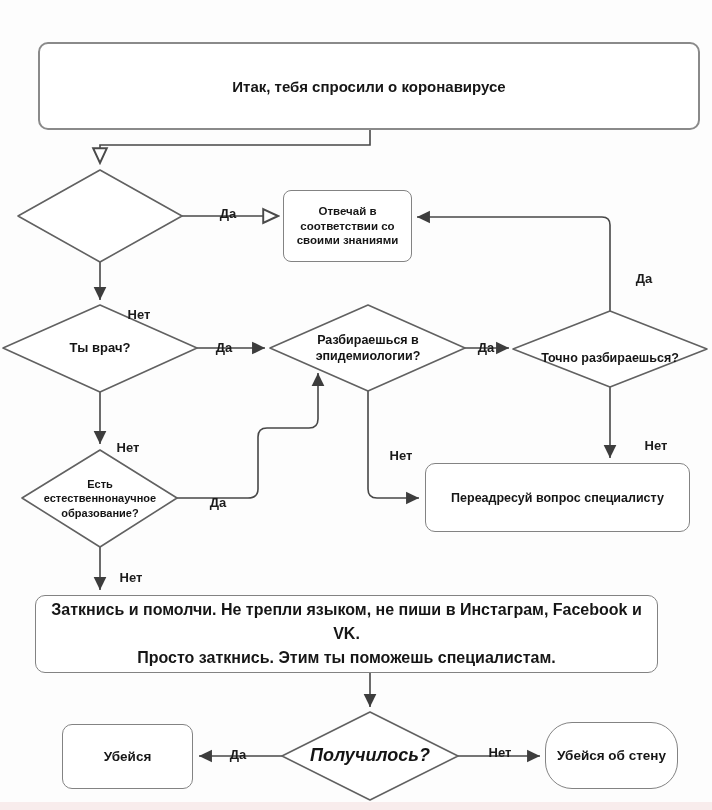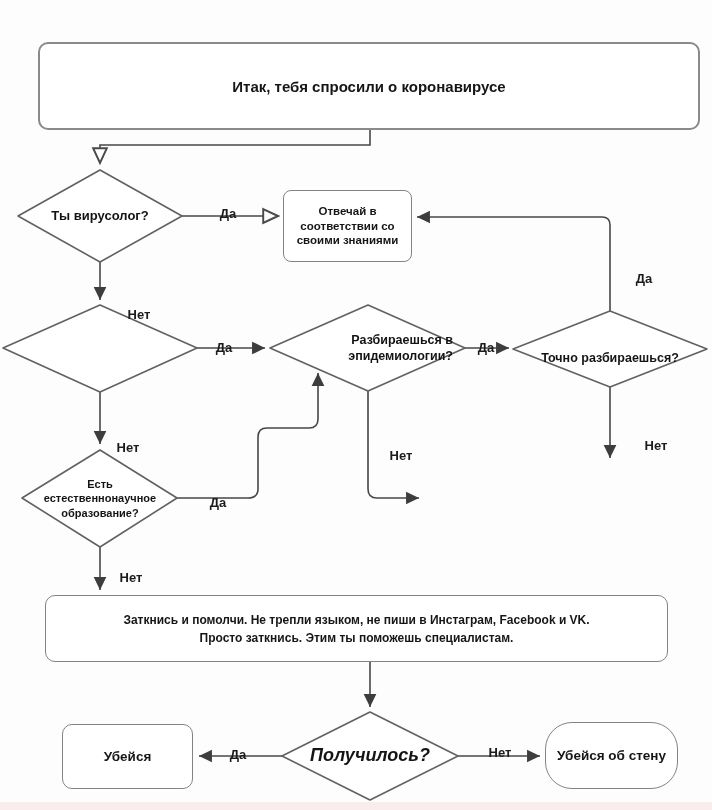--- a/index.html
+++ b/index.html
@@ -6,21 +6,21 @@
   body{background:#fdfdfd;font-family:"Liberation Sans",sans-serif;}
   .canvas{position:relative;width:712px;height:810px;background:#fdfdfd;overflow:hidden;}
   .wires{position:absolute;left:0;top:0;width:712px;height:810px;}
   .node{position:absolute;display:flex;align-items:center;justify-content:center;
         background:#ffffff;border:2px solid #838383;box-sizing:border-box;
         color:#161616;font-weight:bold;text-align:center;white-space:pre-line;}
   .rounded{border-radius:10px;}
   .title-box{left:38px;top:22px;width:662px;height:88px;font-size:15px;border-color:#8a8a8a;margin-top:20px;}
   .answer-box{left:283px;top:190px;width:129px;height:72px;font-size:11.5px;line-height:1.3;border-radius:8px;border-width:1.5px;}
   .redirect-box{left:425px;top:463px;width:265px;height:69px;font-size:12.5px;border-width:1.5px;}
-  .shutup-box{left:45px;top:595px;width:623px;height:67px;font-size:12px;line-height:1.5;border-width:1.5px;}
+  .shutup-box{left:35px;top:595px;width:623px;height:78px;font-size:16px;line-height:1.5;border-width:1.5px;}
   .done-box{left:62px;top:724px;width:131px;height:65px;font-size:13.5px;border-width:1.5px;}
   .wall-box{left:545px;top:722px;width:133px;height:67px;font-size:13.5px;border-width:1.5px;border-radius:27px;}
   .dtext{position:absolute;transform:translate(-50%,-50%);text-align:center;
          color:#141414;font-weight:bold;white-space:pre-line;line-height:1.3;}
   .edge-label{position:absolute;transform:translate(-50%,-50%);
          color:#1c1c1c;font-weight:bold;font-size:13px;margin-top:20px;}
   .footer-strip{position:absolute;left:0;top:802px;width:712px;height:8px;background:#f8ecec;}
 </style>
 </head>
 <body>
@@ -61,33 +61,36 @@
   </svg>
 
   <div class="node rounded title-box">
     <span>Итак, тебя спросили о коронавирусе</span>
   </div>
   <div class="node answer-box">
     <span>Отвечай в
 соответствии со
 своими знаниями</span>
   </div>
+  <div class="node rounded redirect-box">
+    <span>Переадресуй вопрос специалисту</span>
+  </div>
   <div class="node rounded shutup-box">
     <span>Заткнись и помолчи. Не трепли языком, не пиши в Инстаграм, Facebook и VK.
 Просто заткнись. Этим ты поможешь специалистам.</span>
   </div>
   <div class="node rounded done-box">
     <span>Убейся</span>
   </div>
   <div class="node rounded wall-box">
     <span>Убейся об стену</span>
   </div>
 
-  <div class="dtext" style="left:100px;top:216px;font-size:13px;width:150px;">Ты вирусолог?</div>
-  <div class="dtext" style="left:368px;top:348px;font-size:12.5px;width:170px;text-align:right;">Разбираешься в
+  <div class="dtext" style="left:100px;top:348px;font-size:13px;width:150px;">Ты врач?</div>
+  <div class="dtext" style="left:368px;top:348px;font-size:12.5px;width:170px;">Разбираешься в
 эпидемиологии?</div>
   <div class="dtext" style="left:610px;top:358px;font-size:12.5px;width:180px;">Точно разбираешься?</div>
   <div class="dtext" style="left:100px;top:498px;font-size:11px;width:150px;">Есть
 естественнонаучное
 образование?</div>
   <div class="dtext" style="left:370px;top:756px;font-size:18px;width:150px;font-style:italic;">Получилось?</div>
 
   <div class="edge-label" style="left:228px;top:193px;">Да</div>
   <div class="edge-label" style="left:139px;top:294px;">Нет</div>
   <div class="edge-label" style="left:224px;top:327px;">Да</div>

